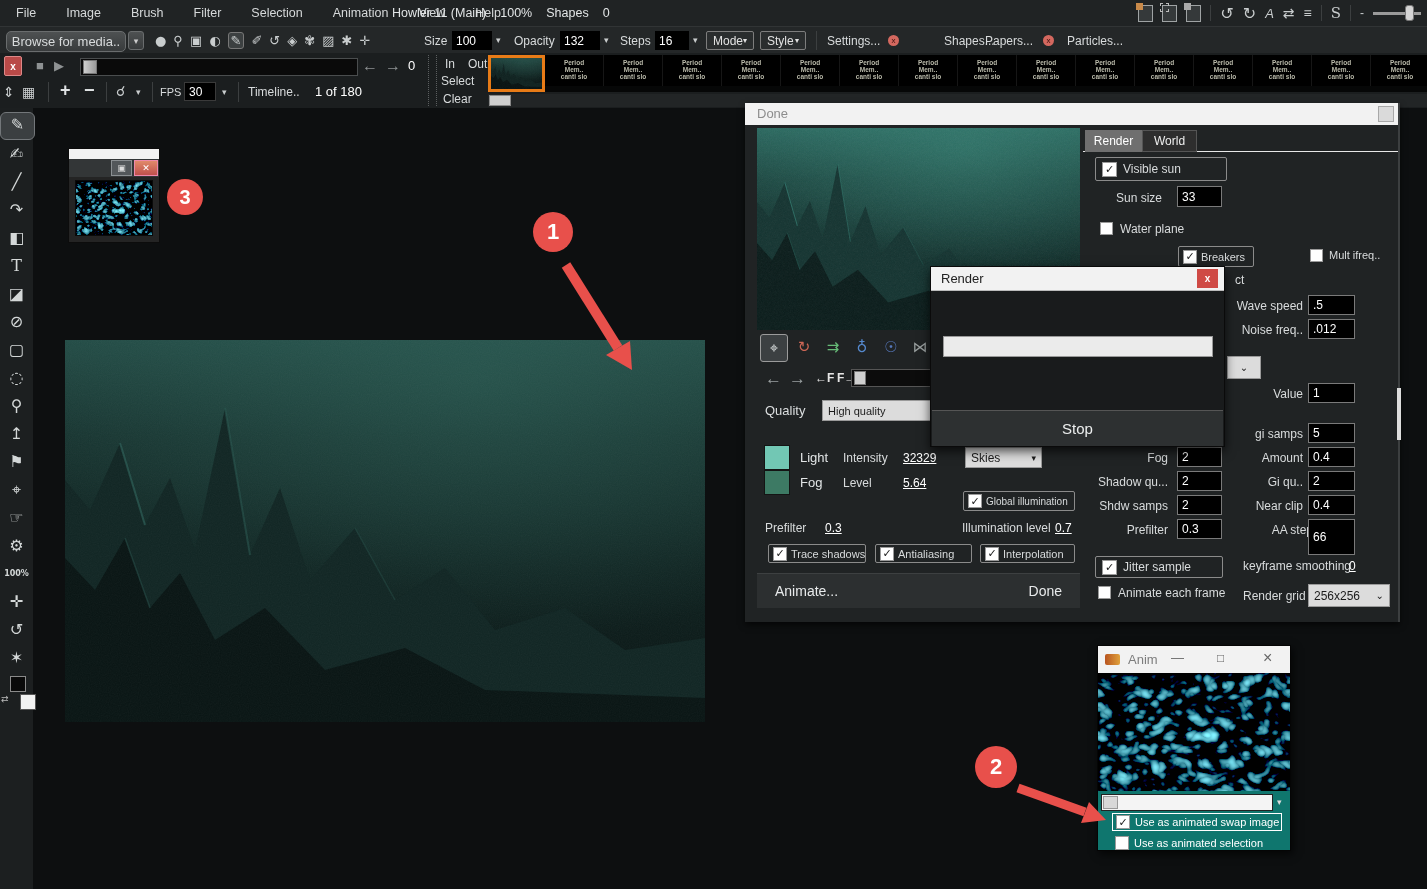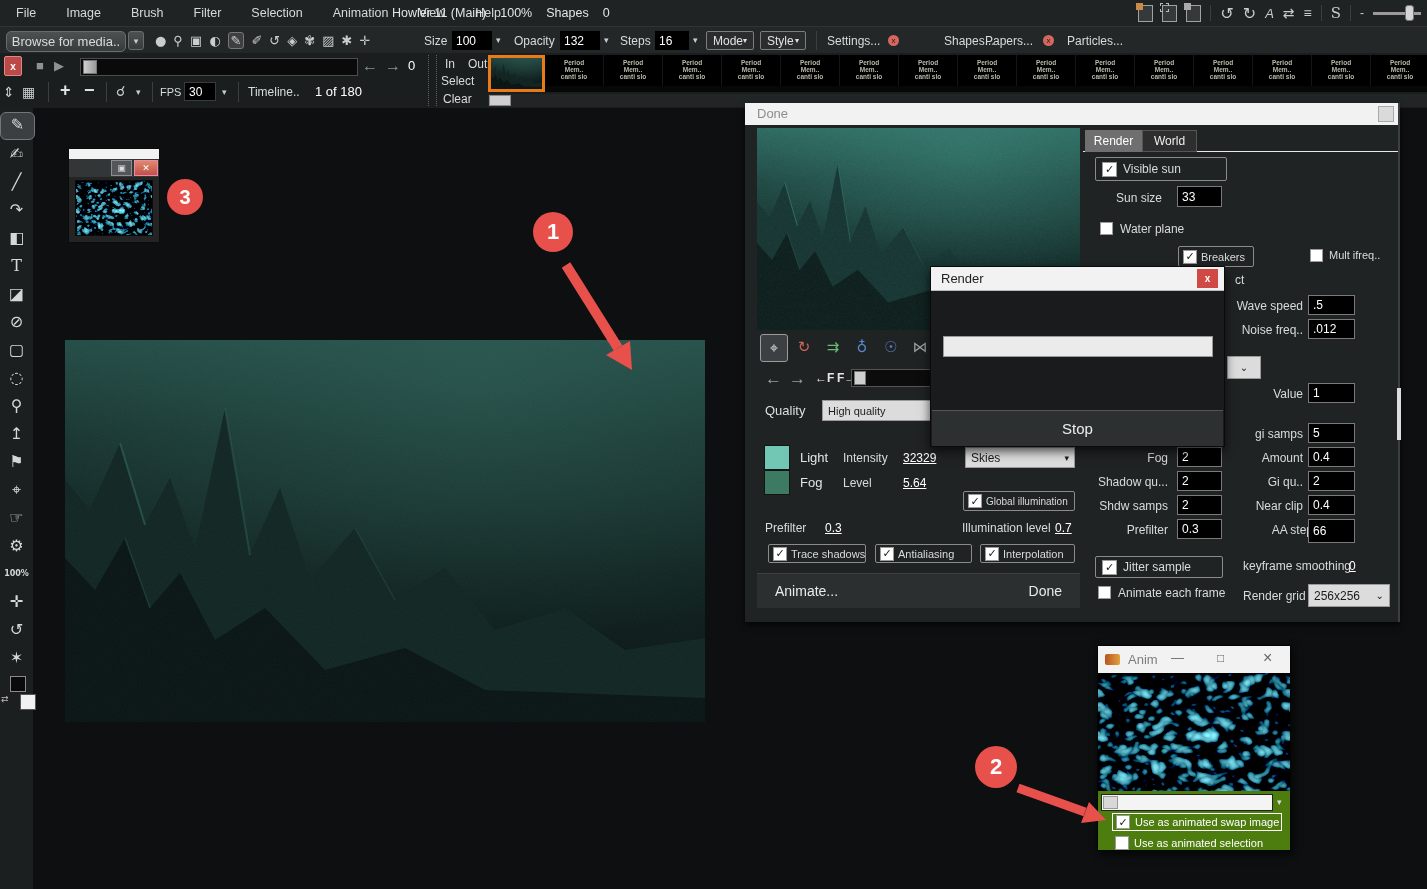--- a/index.html
+++ b/index.html
@@ -387,21 +387,21 @@
     <div class="ab fld" style="left:563px;top:280px;width:47px;height:20px;">1</div>
     <span class="ab lbl rlbl" style="left:478px;top:324px;width:80px;">gi samps</span>
     <div class="ab fld" style="left:563px;top:320px;width:47px;height:20px;">5</div>
     <span class="ab lbl rlbl" style="left:478px;top:348px;width:80px;">Amount</span>
     <div class="ab fld" style="left:563px;top:344px;width:47px;height:20px;">0.4</div>
     <span class="ab lbl rlbl" style="left:478px;top:372px;width:80px;">Gi qu..</span>
     <div class="ab fld" style="left:563px;top:368px;width:47px;height:20px;">2</div>
     <span class="ab lbl rlbl" style="left:478px;top:396px;width:80px;">Near clip</span>
     <div class="ab fld" style="left:563px;top:392px;width:47px;height:20px;">0.4</div>
     <span class="ab lbl rlbl" style="left:494px;top:420px;width:80px;">AA steps</span>
-    <div class="ab fld" style="left:563px;top:416px;width:47px;height:24px;">66</div>
+    <div class="ab fld" style="left:563px;top:416px;width:47px;height:36px;">66</div>
 
     <span class="ab lbl rlbl" style="left:338px;top:348px;width:85px;">Fog</span>
     <div class="ab fld" style="left:432px;top:344px;width:45px;height:20px;">2</div>
     <span class="ab lbl rlbl" style="left:338px;top:372px;width:85px;">Shadow qu...</span>
     <div class="ab fld" style="left:432px;top:368px;width:45px;height:20px;">2</div>
     <span class="ab lbl rlbl" style="left:338px;top:396px;width:85px;">Shdw samps</span>
     <div class="ab fld" style="left:432px;top:392px;width:45px;height:20px;">2</div>
     <span class="ab lbl rlbl" style="left:338px;top:420px;width:85px;">Prefilter</span>
     <div class="ab fld" style="left:432px;top:416px;width:45px;height:20px;">0.3</div>
 
@@ -440,21 +440,21 @@
 
     <span class="ab" style="left:20px;top:300px;font-size:13px;color:#dcdfe0;">Quality</span>
     <div class="ab combo-light" style="left:77px;top:297px;width:113px;height:21px;">
       <span>High quality</span>
     </div>
 
     <div class="ab" style="left:19px;top:342px;width:26px;height:25px;background:#72c7b4;border:1px solid #141414;"></div>
     <span class="ab" style="left:55px;top:347px;font-size:13px;color:#e2e5e6;">Light</span>
     <span class="ab lbl" style="left:98px;top:348px;">Intensity</span>
     <span class="ab link" style="left:158px;top:348px;">32329</span>
-    <div class="ab combo-light" style="left:220px;top:344px;width:110px;height:21px;font-size:12px;">
+    <div class="ab combo-light" style="left:220px;top:344px;width:77px;height:21px;font-size:12px;">
       <span>Skies</span>
         <span style="font-size:9px;">▾</span>
     </div>
     <div class="ab" style="left:19px;top:367px;width:26px;height:25px;background:#3d7a64;border:1px solid #141414;"></div>
     <span class="ab" style="left:55px;top:372px;font-size:13px;color:#e2e5e6;">Fog</span>
     <span class="ab lbl" style="left:98px;top:373px;">Level</span>
     <span class="ab link" style="left:158px;top:373px;">5.64</span>
     <div class="ab boxed" style="left:218px;top:388px;width:112px;height:20px;gap:4px;padding:0 4px;">
       <span class="cb" style="width:12px;height:12px;">✓</span>
       <span class="lbl" style="font-size:10px;text-align:center;">Global illumination</span>
@@ -487,21 +487,21 @@
     <div class="ab whitebar" style="left:0;top:0;width:293px;height:24px;border-bottom:1px solid #bbb;">
       <span class="ab" style="left:10px;top:4px;font-size:13px;color:#222;">Render</span>
       <div class="ab winbtn" style="left:266px;top:2px;width:21px;height:19px;background:#cf4a45;color:#fff;font-size:10px;font-weight:bold;">x</div>
     </div>
     <div class="ab" style="left:12px;top:69px;width:270px;height:21px;background:#ebebeb;border:1px solid #999;"></div>
     <div class="ab" style="left:1px;top:143px;width:291px;height:36px;background:#2d3031;border-top:1px solid #555;display:flex;align-items:center;justify-content:center;">
       <span style="font-size:15px;color:#eceeee;">Stop</span>
     </div>
   </div>
 
-  <div class="ab" style="left:1097px;top:645px;width:194px;height:206px;background:#4d7c0f;border:1px solid #050505;box-shadow:2px 3px 8px rgba(0,0,0,0.7);">
+  <div class="ab" style="left:1097px;top:645px;width:194px;height:206px;background:#0f766e;border:1px solid #050505;box-shadow:2px 3px 8px rgba(0,0,0,0.7);">
     <div class="ab whitebar" style="left:0;top:0;width:192px;height:27px;">
       <div class="ab" style="left:7px;top:8px;width:15px;height:11px;background:linear-gradient(90deg,#b8541f,#e0a13c);border-radius:2px;"></div>
       <span class="ab" style="left:30px;top:6px;font-size:13px;color:#7d7d7d;">Anim</span>
       <span class="ab" style="left:73px;top:4px;font-size:13px;color:#666;">—</span>
       <span class="ab" style="left:119px;top:5px;font-size:12px;color:#666;">□</span>
       <span class="ab" style="left:165px;top:3px;font-size:16px;color:#666;">×</span>
     </div>
     <div class="ab" style="left:0;top:27px;width:192px;height:118px;overflow:hidden;">
       <svg width="192" height="118" style="display:block;">
           <use href="#watertex" width="192" height="118"></use>

